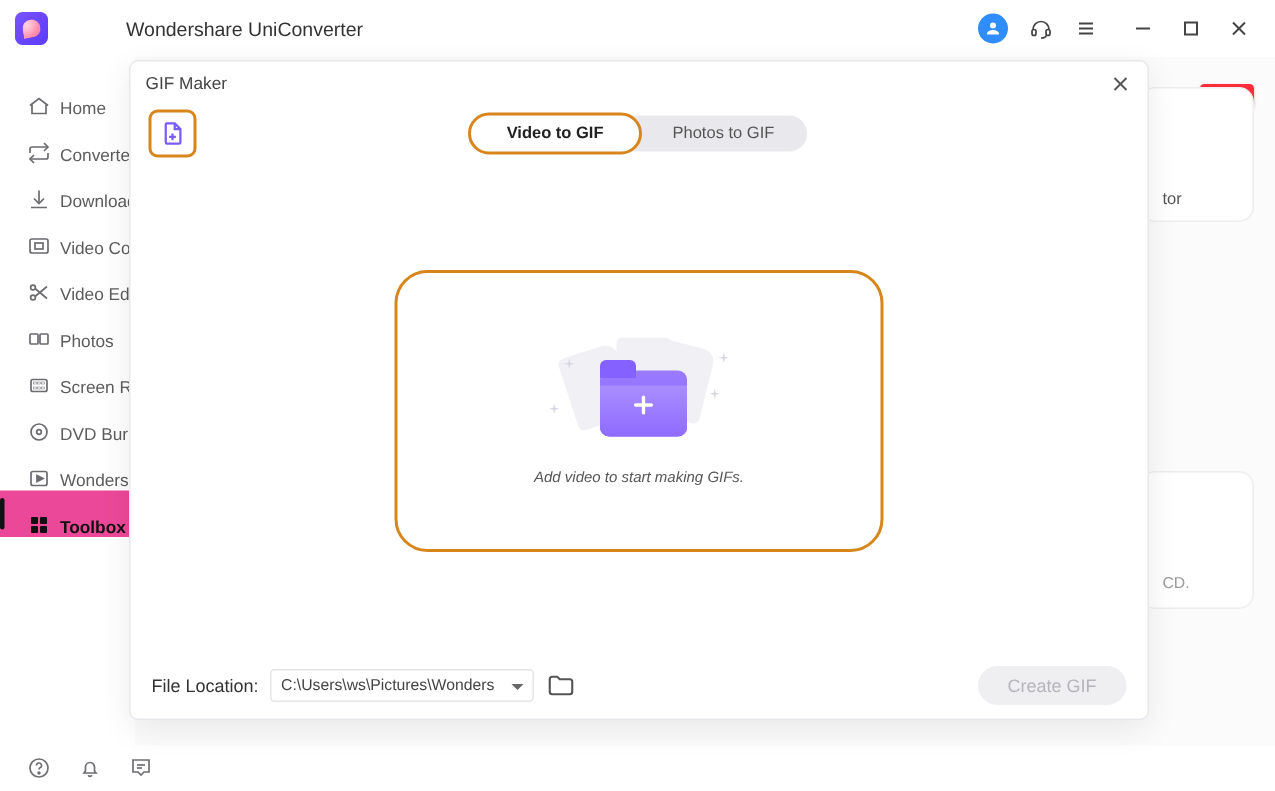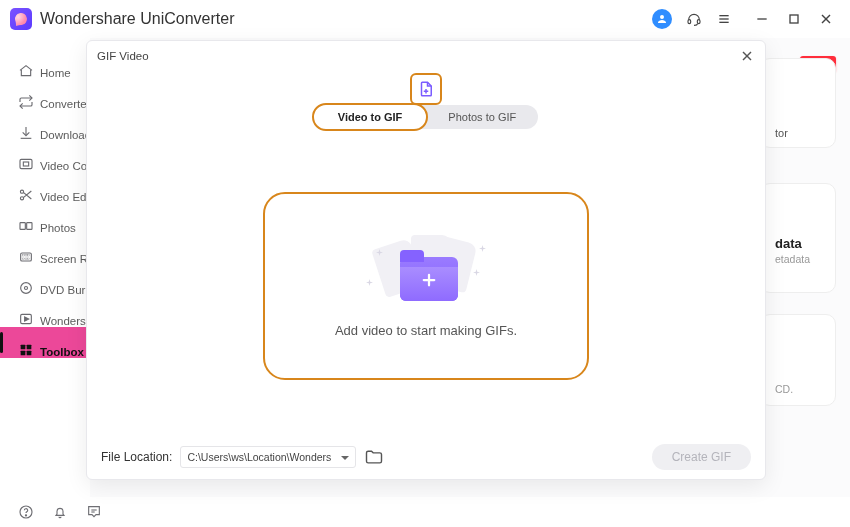--- a/index.html
+++ b/index.html
@@ -15,21 +15,21 @@
     --btn-disabled-text:#b4b4bb;
   }
   * { box-sizing:border-box; font-family:"Segoe UI",Arial,sans-serif; }
   body { margin:0; width:850px; height:527px; background:#fff; color:var(--text); overflow:hidden; position:relative; }
 
   
   .titlebar { height:38px; display:flex; align-items:center; padding:0 10px; }
   .logo-wrap { display:flex; align-items:center; gap:8px; }
   .logo-box { width:22px; height:22px; border-radius:5px; background:linear-gradient(135deg,#7a52ff,#5b3bff); position:relative; }
   .logo-box:before { content:""; position:absolute; left:5px; top:5px; width:12px; height:12px; background:radial-gradient(circle at 30% 30%, #fff8, transparent 60%), linear-gradient(135deg,#ffb1c9,#ff7da4); border-radius:50% 50% 50% 0; transform:rotate(-10deg); }
-  .app-title { font-size:16px; color:#333; }
+  .app-title { font-size:13px; color:#333;margin-left:44px; }
   .title-spacer { flex:1; }
   .title-icons { display:flex; align-items:center; gap:14px; padding-right:6px; }
   .ico { width:16px; height:16px; display:flex; align-items:center; justify-content:center; color:#444; }
   .avatar { width:20px; height:20px; border-radius:50%; background:#2f8dff; display:flex; align-items:center; justify-content:center; }
   .avatar svg { width:12px; height:12px; fill:#fff; }
   .win-btns { display:flex; align-items:center; gap:16px; margin-left:8px; }
 
   
   .main { display:flex; height:calc(100% - 38px - 30px); }
 
@@ -50,41 +50,41 @@
   .new-badge { position:absolute; top:18px; right:14px; background:#ff2d3b; color:#fff; font-size:9px; font-weight:700; padding:3px 7px; border-radius:3px; box-shadow:0 1px 2px rgba(255,45,59,.4); letter-spacing:.5px; }
   .bg-title { font-size:13px; font-weight:600; color:#222; margin-top:42px; }
   .bg-sub { font-size:10.5px; color:#999; margin-top:2px; }
 
   
   .modal { position:absolute; left:86px; top:40px; width:680px; height:440px; background:#fff; border:1px solid #e8e8ec; border-radius:6px; box-shadow:0 6px 22px rgba(0,0,0,.08); display:flex; flex-direction:column; }
   .modal-head { height:30px; display:flex; align-items:center; padding:0 10px; font-size:11.5px; color:#444; }
   .modal-head .flexer { flex:1; }
   .close-x { width:16px; height:16px; display:flex; align-items:center; justify-content:center; color:#555; cursor:pointer; }
 
-  .tabs-row { display:flex; align-items:center; padding:0 12px; margin-top:2px;flex-direction:column; }
+  .tabs-row { display:flex; align-items:center; padding:0 12px; margin-top:2px; }
   .add-tile { width:32px; height:32px; border-radius:6px; border:2px solid var(--highlight); display:flex; align-items:center; justify-content:center; margin-left:0; }
   .add-tile svg { width:18px; height:18px; }
   .tabs-wrap { margin:0 auto; display:flex; }
   .pill-group { display:flex; background:var(--pill); border-radius:100px; height:24px; padding:0; }
   .pill { border:none; background:transparent; height:24px; padding:0 22px; font-size:11px; color:#555; border-radius:100px; cursor:pointer; }
   .pill.active { background:#fff; color:#222; font-weight:600; border:2px solid var(--highlight); height:28px; margin:-2px; padding:0 24px; }
   .dropzone-hold { flex:1; display:flex; align-items:center; justify-content:center; margin-top:8px; }
   .dropzone { width:326px; height:188px; border:2px solid var(--highlight); border-radius:22px; display:flex; flex-direction:column; align-items:center; justify-content:center; gap:14px; cursor:pointer; }
   .dz-graphic { width:120px; height:74px; position:relative; }
   .ghost-file { position:absolute; width:40px; height:50px; background:#f1f0f5; border-radius:4px 9px 4px 4px; }
   .ghost-file.a { left:12px; top:8px; transform:rotate(-18deg); }
   .ghost-file.b { right:14px; top:4px; transform:rotate(14deg); }
   .ghost-file.c { left:45px; top:0px; }
   .spark { position:absolute; width:7px; height:7px; color:#d9d7e4; }
   .spark.s1 { left:0; top:44px; } .spark.s2 { left:10px; top:14px; } .spark.s3 { right:6px; top:34px; } .spark.s4 { right:0; top:10px;}
   .folder { position:absolute; left:34px; top:22px; width:58px; height:44px; border-radius:6px; background:linear-gradient(180deg,#9a7bff,#8562ff); }
   .folder:before { content:""; position:absolute; top:-7px; left:0; width:24px; height:12px; background:#8562ff; border-radius:4px 4px 0 0; }
   .folder:after { content:""; position:absolute; inset:10px 0 0 0; border-radius:0 0 6px 6px; background:linear-gradient(180deg,#a98dff,#8f6bff); }
   .folder-plus { position:absolute; left:54px; top:36px; width:18px; height:18px; color:#fff; z-index:3; }
-  .dz-text { font-size:13px; color:#565656; }
+  .dz-text { font-size:10px; color:#565656;font-style:italic; }
 
   .modal-foot { height:44px; border-top:none; display:flex; align-items:center; padding:0 14px; gap:8px; }
   .loc-label { font-size:12px; color:#333; }
   .loc-select { flex:0 0 176px; height:22px; border:1px solid var(--border); border-radius:3px; background:#fff; font-size:10.5px; color:#444; padding:0 18px 0 6px; display:flex; align-items:center; position:relative; white-space:nowrap; overflow:hidden; }
   .loc-select:after { content:""; position:absolute; right:6px; top:9px; border:4px solid transparent; border-top-color:#666; }
   .open-fld { width:20px; height:20px; display:flex; align-items:center; justify-content:center; color:#555; cursor:pointer; }
   .foot-spacer { flex:1; }
   .create-btn { height:26px; padding:0 20px; border-radius:13px; border:none; background:var(--btn-disabled); color:var(--btn-disabled-text); font-size:12px; cursor:not-allowed; }
 
   
@@ -248,24 +248,20 @@
         </span>
       <span>Toolbox</span>
     </div>
   </div>
 
   <div class="content">
     <span class="new-badge">NEW</span>
     <div class="bg-card one">
         <div style="margin-top:58px">tor</div>
       </div>
-    <div class="bg-card two">
-      <div class="bg-title">data</div>
-      <div class="bg-sub">etadata</div>
-    </div>
     <div class="bg-card three">
       <div class="bg-sub" style="margin-top:58px">CD.</div>
     </div>
   </div>
 </div>
 
 <div class="statusbar">
   <span class="sb-ico">
       <svg viewBox="0 0 24 24" fill="none" stroke="currentColor" stroke-width="1.7">
         <circle cx="12" cy="12" r="9"></circle>
@@ -283,21 +279,21 @@
       <svg viewBox="0 0 24 24" fill="none" stroke="currentColor" stroke-width="1.7">
         <path d="M20 4H4v12h5l3 3 3-3h5z"></path>
         <line x1="8" y1="9" x2="16" y2="9"></line>
         <line x1="8" y1="12" x2="13" y2="12"></line>
       </svg>
     </span>
 </div>
 
 <div class="modal">
   <div class="modal-head">
-    <span>GIF Video</span>
+    <span>GIF Maker</span>
     <span class="flexer"></span>
     <span class="close-x">
       <svg viewBox="0 0 24 24" stroke="currentColor" stroke-width="2">
           <line x1="6" y1="6" x2="18" y2="18"></line>
           <line x1="18" y1="6" x2="6" y2="18"></line>
         </svg>
     </span>
   </div>
 
   <div class="tabs-row">
@@ -342,21 +338,21 @@
             <line x1="5" y1="12" x2="19" y2="12"></line>
           </svg>
       </div>
       <span class="dz-text">Add video to start making GIFs.</span>
     </div>
   </div>
 
   <div class="modal-foot">
     <span class="loc-label">File Location:</span>
     <div class="loc-select">
-      <span>C:\Users\ws\Location\Wonders</span>
+      <span>C:\Users\ws\Pictures\Wonders</span>
     </div>
     <span class="open-fld">
       <svg viewBox="0 0 24 24" fill="none" stroke="currentColor" stroke-width="1.7">
           <path d="M3 7a2 2 0 0 1 2-2h4l2 2h8a2 2 0 0 1 2 2v8a2 2 0 0 1-2 2H5a2 2 0 0 1-2-2z"></path>
         </svg>
     </span>
     <span class="foot-spacer"></span>
     <button class="create-btn">Create GIF</button>
   </div>
 </div>

